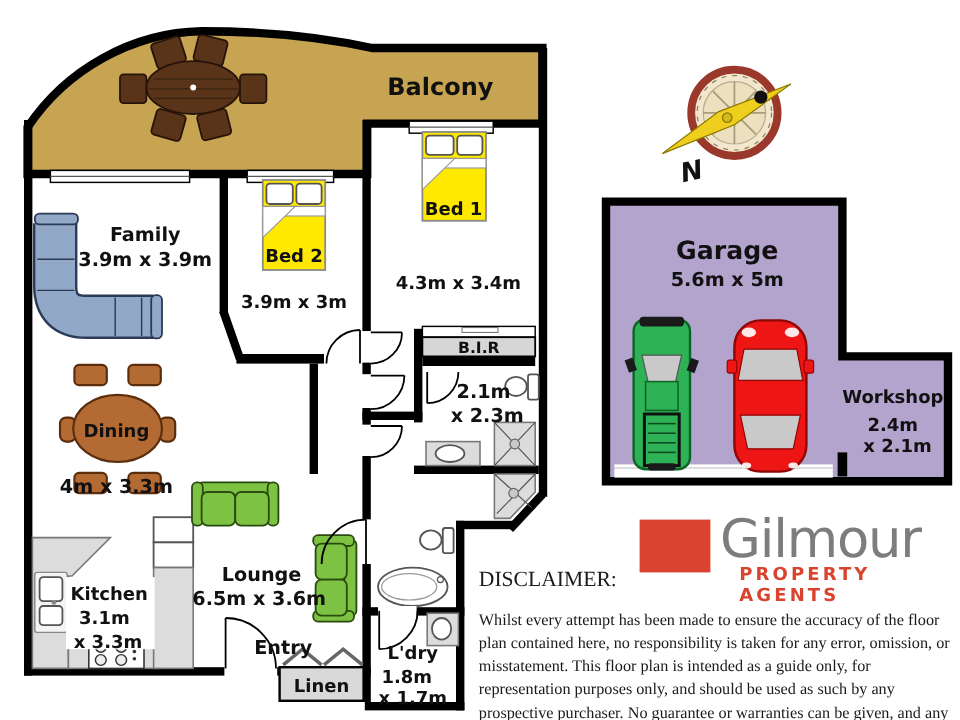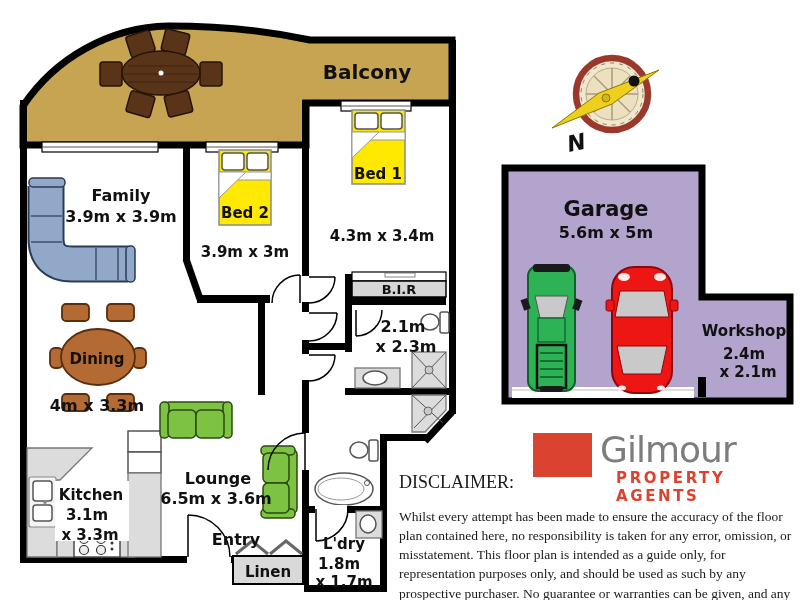--- a/index.html
+++ b/index.html
@@ -18,21 +18,21 @@
   .balc{fill:var(--c-balcony_floor);stroke:#000;stroke-width:7;}
   .gar{fill:var(--c-garage_floor);stroke:#000;stroke-width:7;}
   .bed{fill:var(--c-bed_yellow);stroke:#8a8a8a;stroke-width:1.5;}
   .bluesofa{stroke:var(--c-sofa_blue);}
   .greensofa{fill:var(--c-sofa_green);stroke:#2a4a10;stroke-width:1.5;}
   .wood{fill:var(--c-dining_wood);stroke:#5a2d0c;stroke-width:1.8;}
   .outwood{fill:var(--c-outdoor_wood);stroke:#26140a;stroke-width:1.5;}
   .logo{position:absolute;left:533px;top:433px;display:flex;align-items:flex-start;}
   .logo-mark{width:64px;height:44px;background:var(--c-logo_red);}
   .logo-text{margin-left:8px;}
-  .logo-name{font-family:"DejaVu Sans",sans-serif;font-size:36px;line-height:34px;color:var(--c-logo_gray);letter-spacing:-1px;}
+  .logo-name{font-family:"DejaVu Sans",sans-serif;font-size:44px;line-height:34px;color:var(--c-logo_gray);letter-spacing:-1px;}
   .logo-tag{font-family:"DejaVu Sans",sans-serif;font-size:15px;letter-spacing:2.6px;color:var(--c-logo_red);margin-top:2px;margin-left:16px;font-weight:bold;}
   .disclaimer{position:absolute;left:399px;top:472px;width:394px;font-family:"Liberation Serif",serif;color:#1a1a1a;}
   .disc-head{font-size:18px;margin-bottom:14px;}
   .disc-body{font-size:13.5px;line-height:1.42;}
 </style>
 </head>
 <body>
 
 <div class="stage">
 <svg width="800" height="600" viewBox="0 0 800 600">

